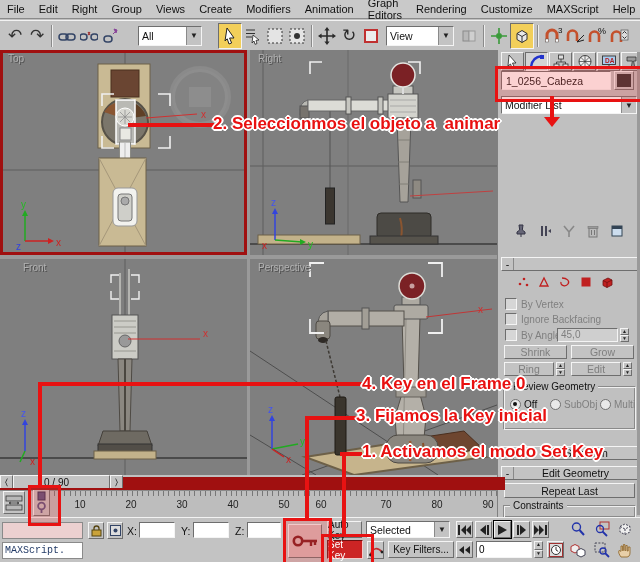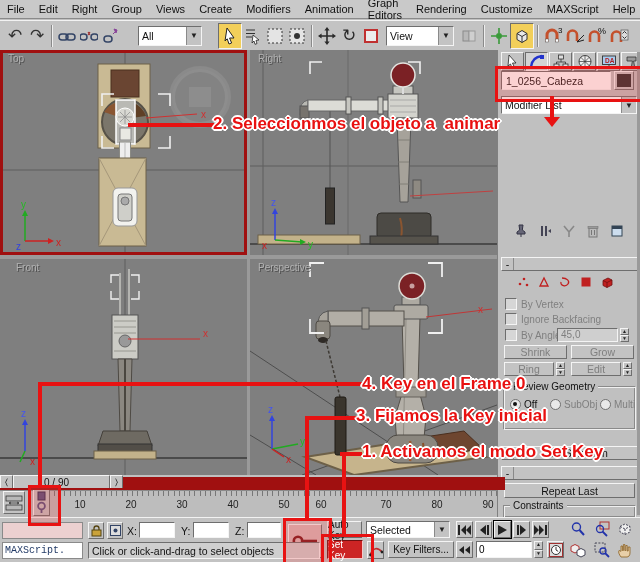--- a/index.html
+++ b/index.html
@@ -313,21 +313,21 @@
         <text x="203" y="78" font-size="10" fill="#d03030">x</text>
       </g>
       <g>
         <line x1="25" y1="192" x2="25" y2="164" stroke="#3344dd" stroke-width="1.5"></line>
           <path d="M25 160l-3 6h6z" fill="#3344dd"></path>
         <line x1="25" y1="192" x2="20" y2="203" stroke="#22aa22" stroke-width="1.5"></line>
         <text x="21" y="158" font-size="10" fill="#4455ee">z</text>
         <text x="30" y="206" font-size="10" fill="#cc2222">x</text>
       </g>
     </svg>
-    <span class="abs vplabel" style="left:16px;top:3px;">Front</span>
+    <span class="abs vplabel" style="left:23px;top:3px;">Front</span>
   </div>
 
   <div class="abs viewport" style="left:250px;top:209px;width:247px;height:216px;">
     <svg width="247" height="216">
       <g stroke="#4e4e4e">
         <line x1="0" y1="92" x2="188" y2="216"></line>
         <line x1="0" y1="176" x2="66" y2="216"></line>
         <line x1="52" y1="216" x2="247" y2="146"></line>
       </g>
       <g>
@@ -549,20 +549,21 @@
       </div>
   </div>
 
   <div class="abs hdrbar raised" style="left:3px;top:396px;width:137px;">
     <span class="minus">+</span>
       <span class="ttl">Soft Selection</span>
   </div>
 
   <div class="abs hdrbar raised" style="left:3px;top:416px;width:137px;">
     <span class="minus">-</span>
+      <span class="ttl">Edit Geometry</span>
   </div>
   <div class="abs groupbox" style="left:5px;top:455px;width:133px;height:12px;border-bottom:none;">
     <span class="grouplabel">Constraints</span>
   </div>
   <div class="abs raised btn" style="left:6px;top:433px;width:131px;height:15px;">
       <span>Repeat Last</span>
     </div>
   <div class="abs" style="left:139px;top:2px;width:4px;height:463px;background:#9a9a9a;"></div>
 </div>
 
@@ -630,23 +631,20 @@
 
   <div class="abs raised btn" style="left:288px;top:6px;width:34px;height:34px;background:#d8b8b8;">
     <svg width="28" height="16">
         <circle cx="7" cy="8" r="4.2" fill="none" stroke="#7a1518" stroke-width="2.6"></circle>
         <line x1="11" y1="8" x2="26" y2="8" stroke="#7a1518" stroke-width="2.6"></line>
         <line x1="20" y1="8" x2="20" y2="13" stroke="#7a1518" stroke-width="2.4"></line>
         <line x1="24" y1="8" x2="24" y2="12" stroke="#7a1518" stroke-width="2.4"></line>
       </svg>
   </div>
 
-  <div class="abs sunken" style="left:88px;top:24px;width:232px;height:17px;display:flex;align-items:center;padding-left:3px;font-size:10.5px;">
-      <span>Click or click-and-drag to select objects</span>
-    </div>
 
   <div class="abs raised btn" style="left:327px;top:3px;width:35px;height:17px;font-size:10px;">
       <span>Auto Key</span>
     </div>
   <div class="abs btn" style="left:327px;top:22px;width:36px;height:19px;background:#cc2424;color:#fff;font-size:10px;border:1px solid;border-color:#6e1010 #f4caca #f4caca #6e1010;">
       <span>Set Key</span>
     </div>
 
   <div class="abs dd" style="left:366px;top:3px;width:84px;height:17px;">
     <span class="txt">Selected</span>

